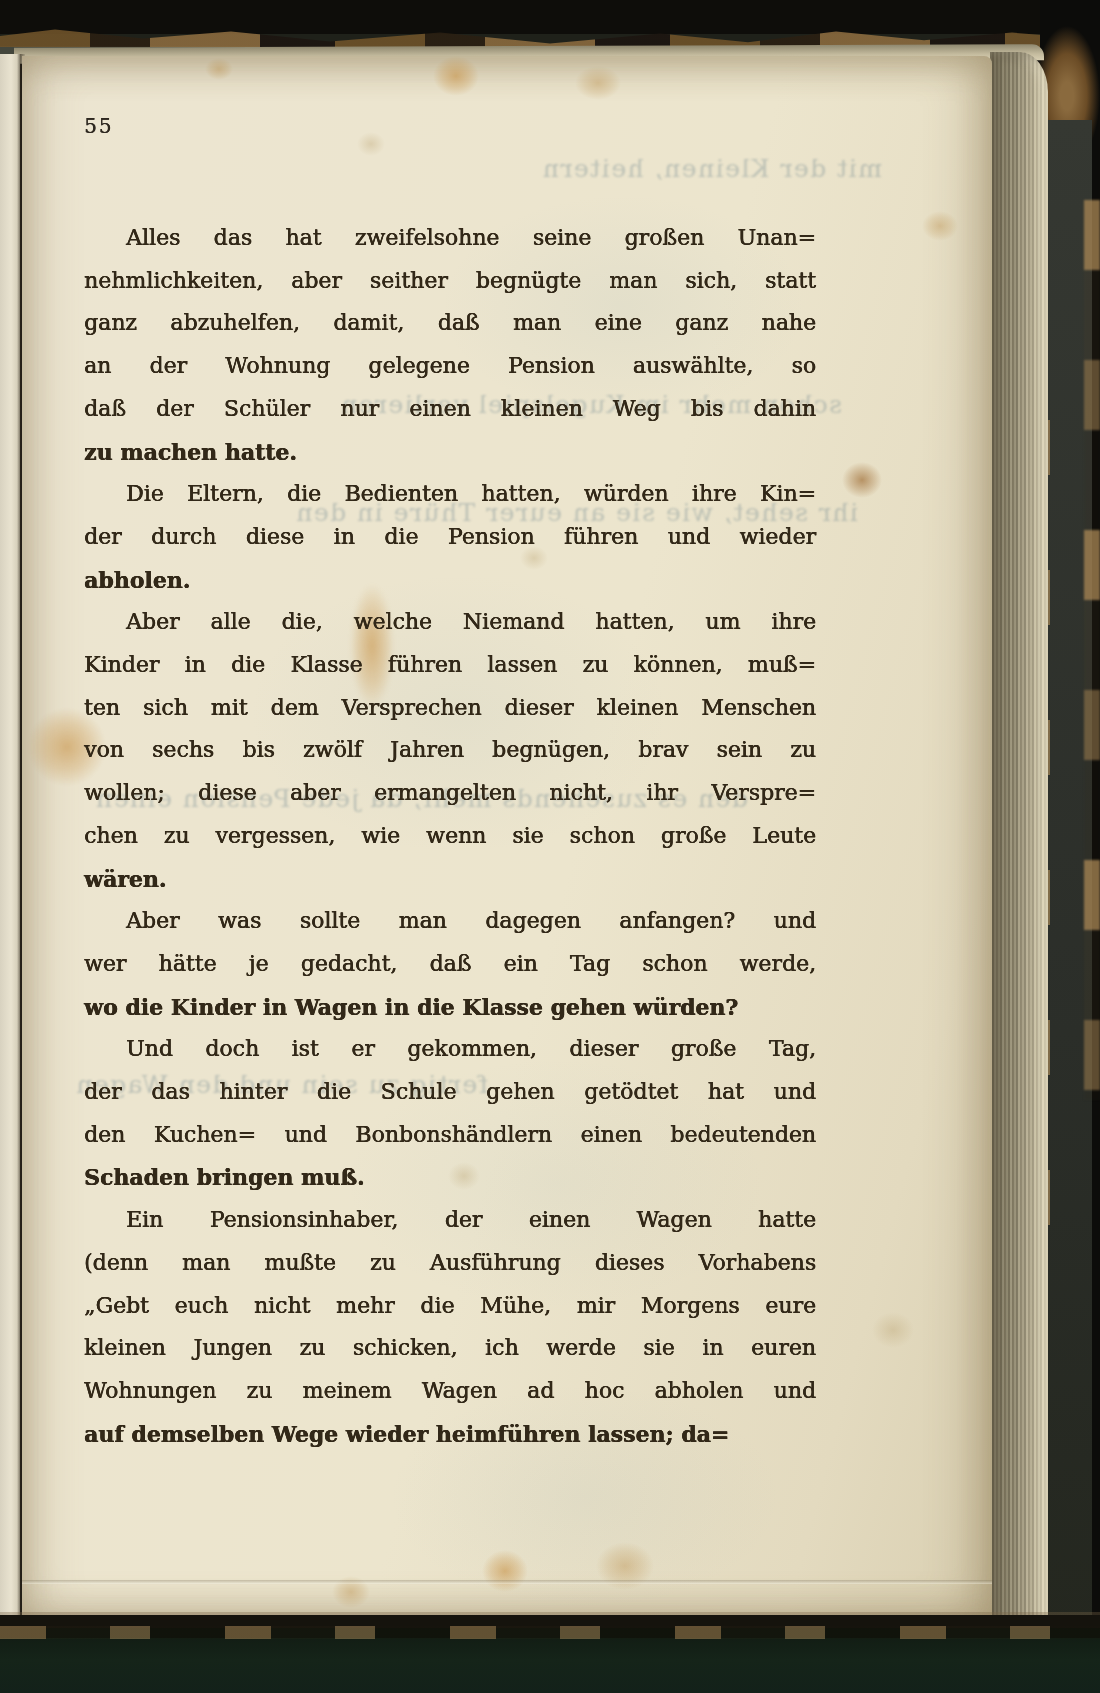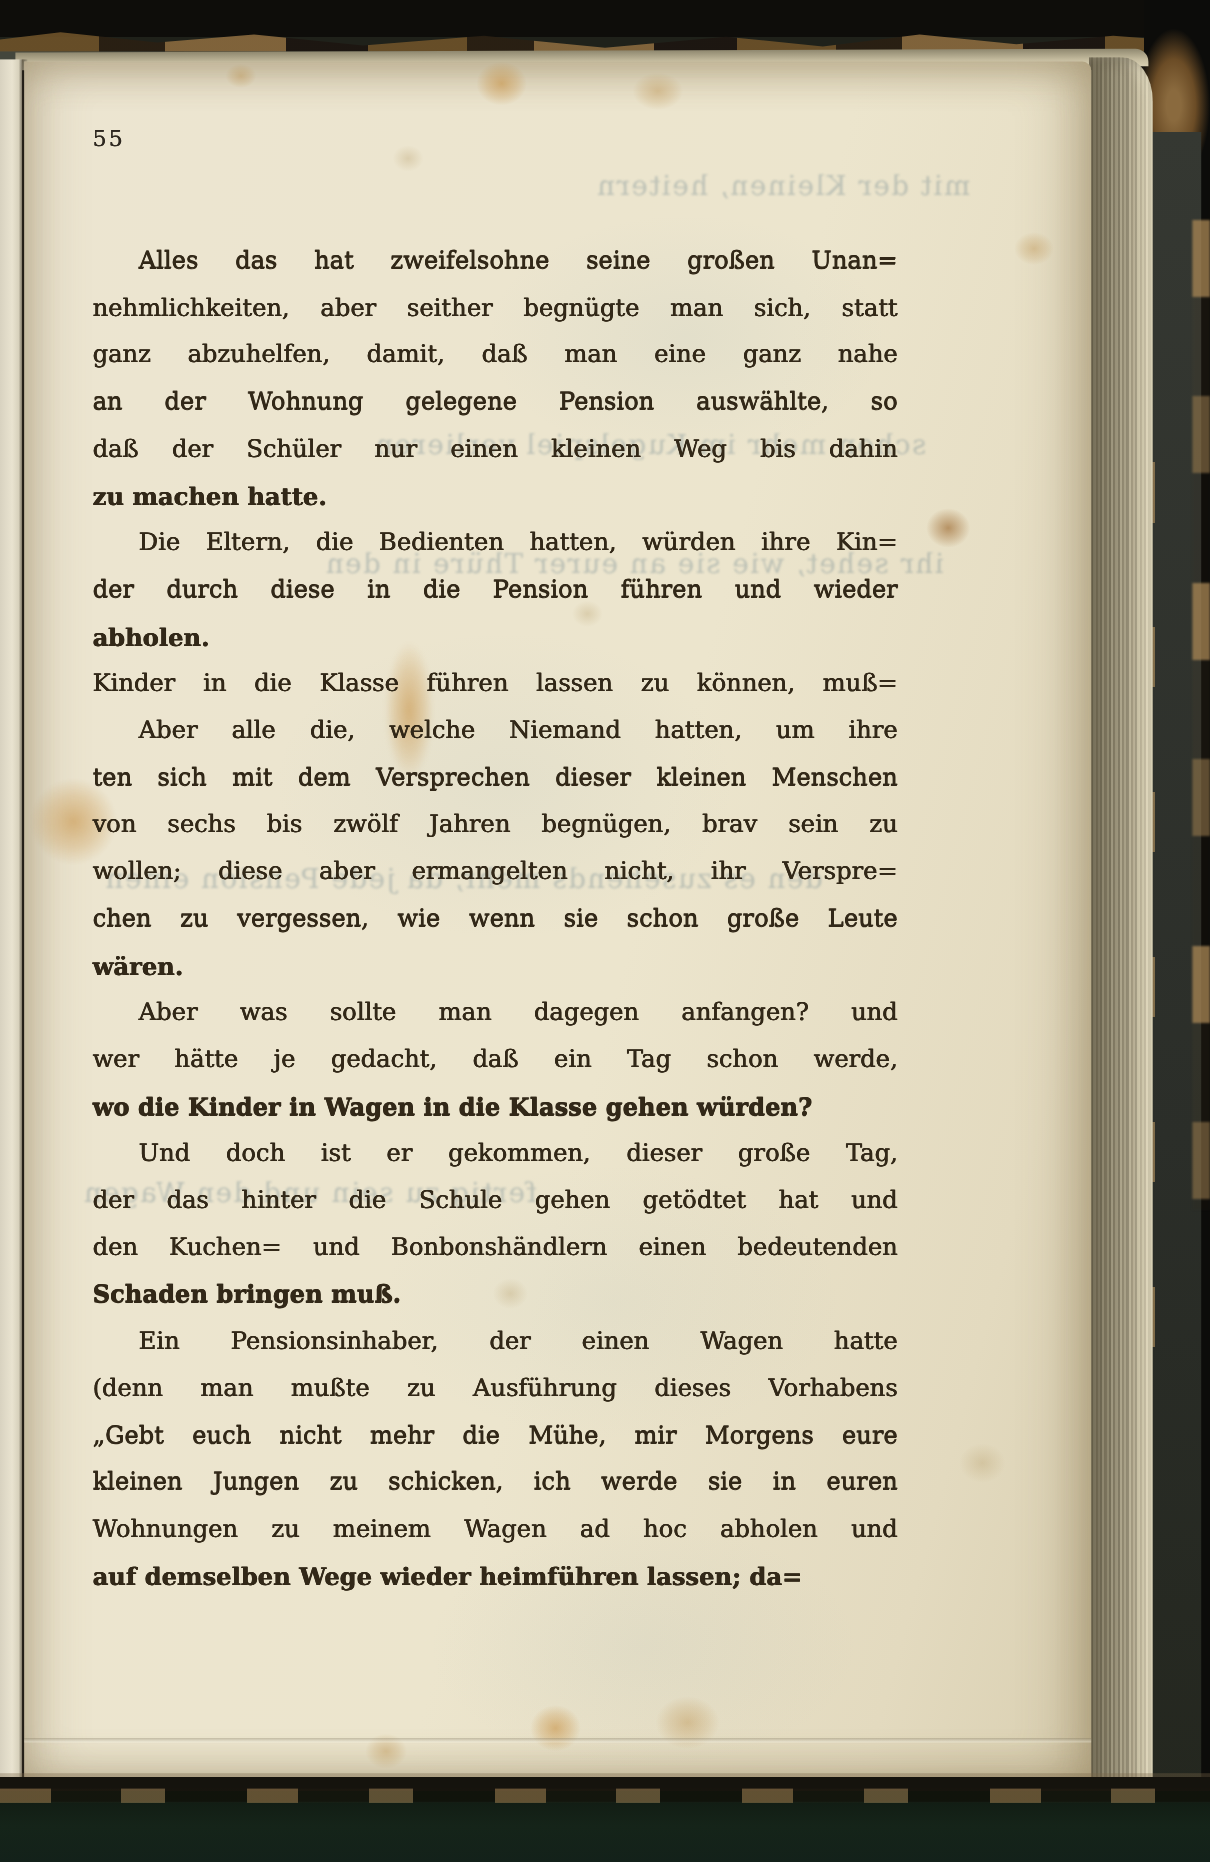--- a/index.html
+++ b/index.html
@@ -147,23 +147,23 @@
         <div class="line">daß der Schüler nur einen kleinen Weg bis dahin</div>
 
         <div class="line pend">zu machen hatte.</div>
 
         <div class="line indent">Die Eltern, die Bedienten hatten, würden ihre Kin=</div>
 
         <div class="line">der durch diese in die Pension führen und wieder</div>
 
         <div class="line pend">abholen.</div>
 
+        <div class="line indent">Aber alle die, welche Niemand hatten, um ihre</div>
+
         <div class="line">Kinder in die Klasse führen lassen zu können, muß=</div>
-
-        <div class="line indent">Aber alle die, welche Niemand hatten, um ihre</div>
 
         <div class="line">ten sich mit dem Versprechen dieser kleinen Menschen</div>
 
         <div class="line">von sechs bis zwölf Jahren begnügen, brav sein zu</div>
 
         <div class="line">wollen; diese aber ermangelten nicht, ihr Verspre=</div>
 
         <div class="line">chen zu vergessen, wie wenn sie schon große Leute</div>
 
         <div class="line pend">wären.</div>

